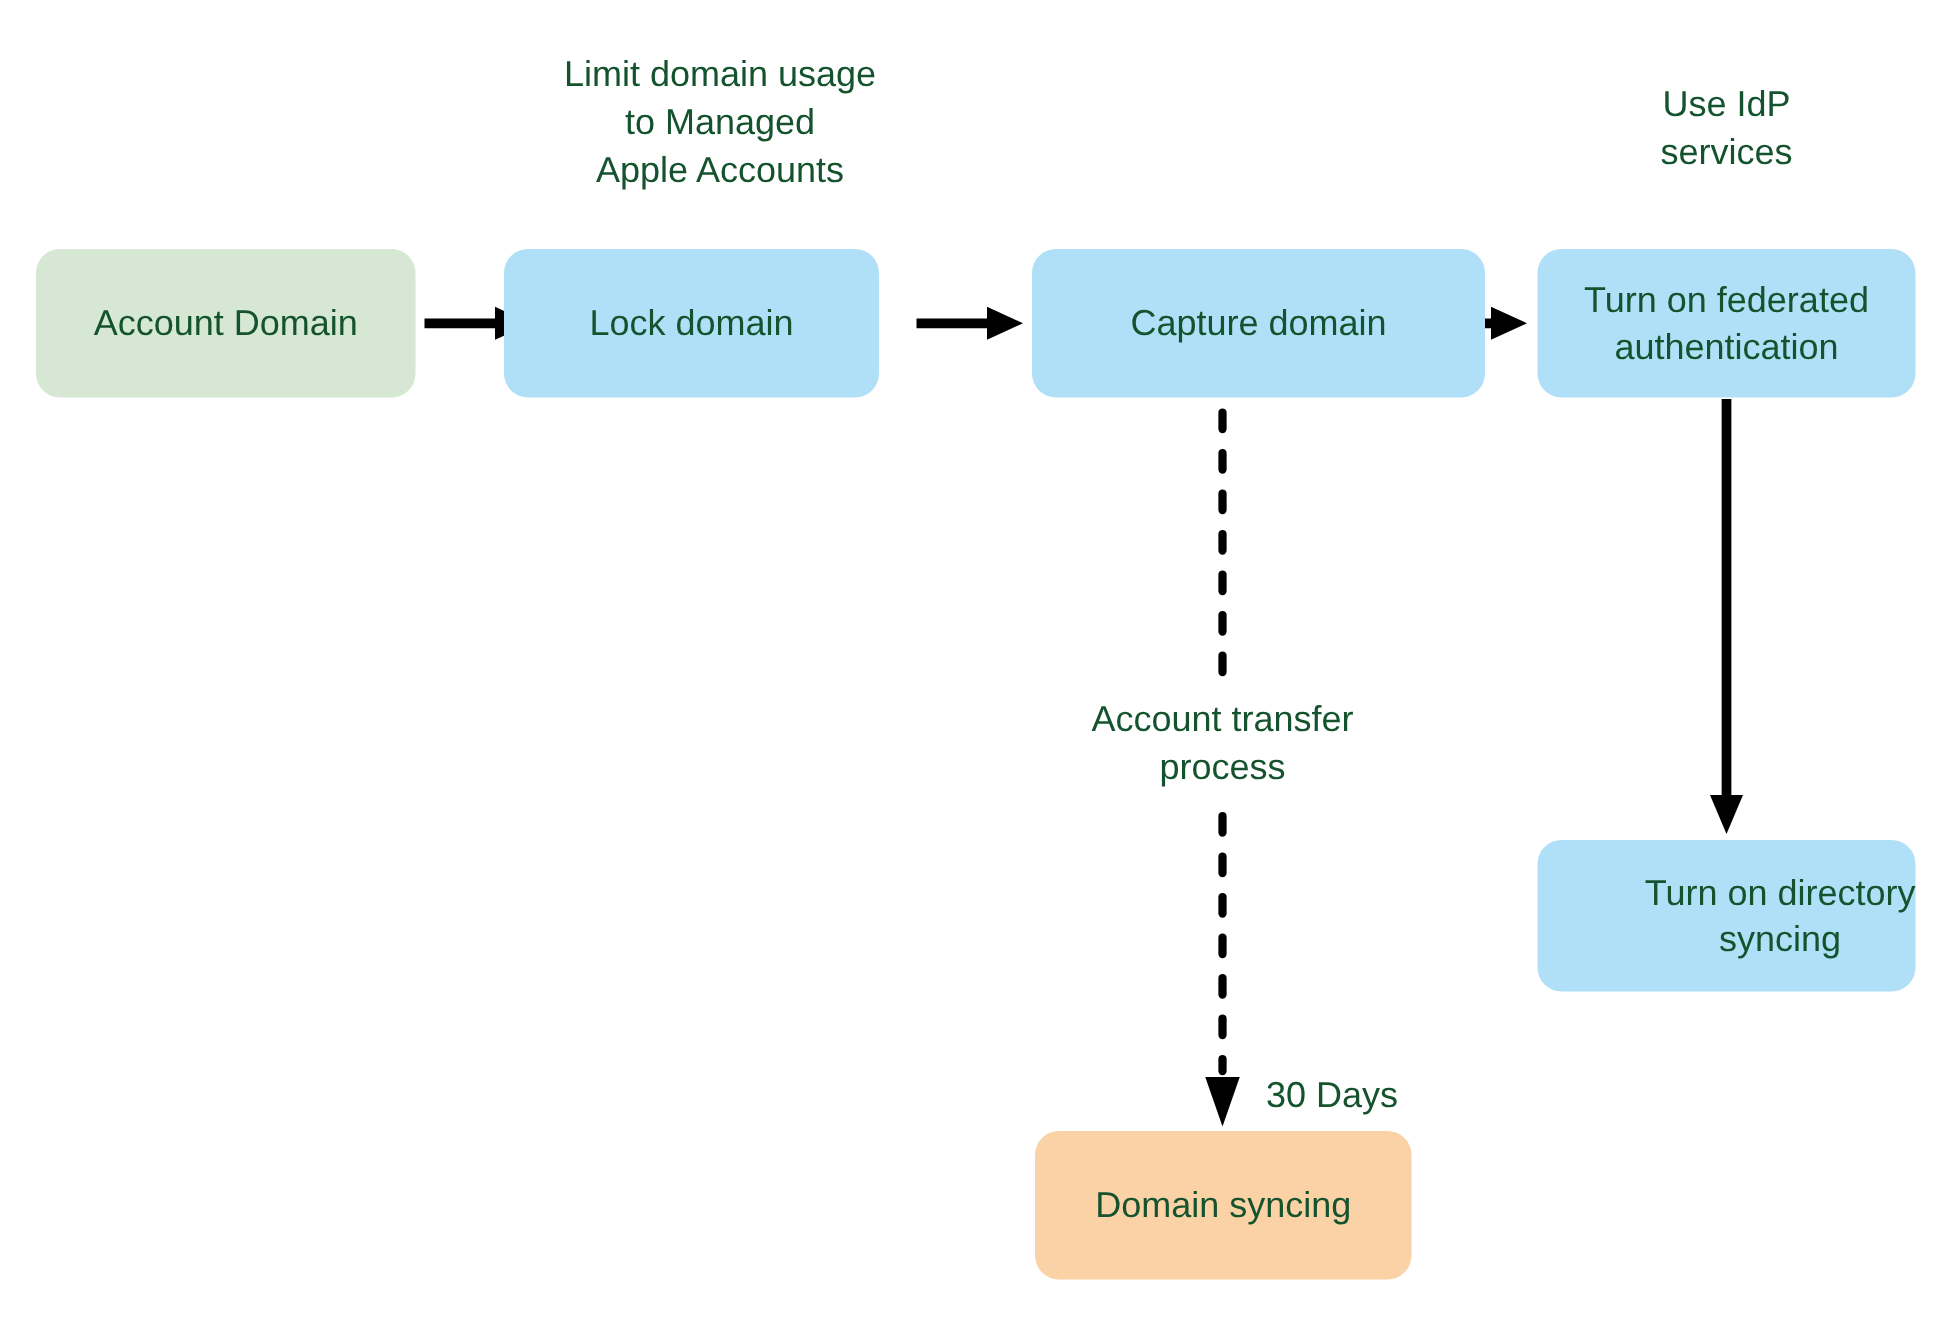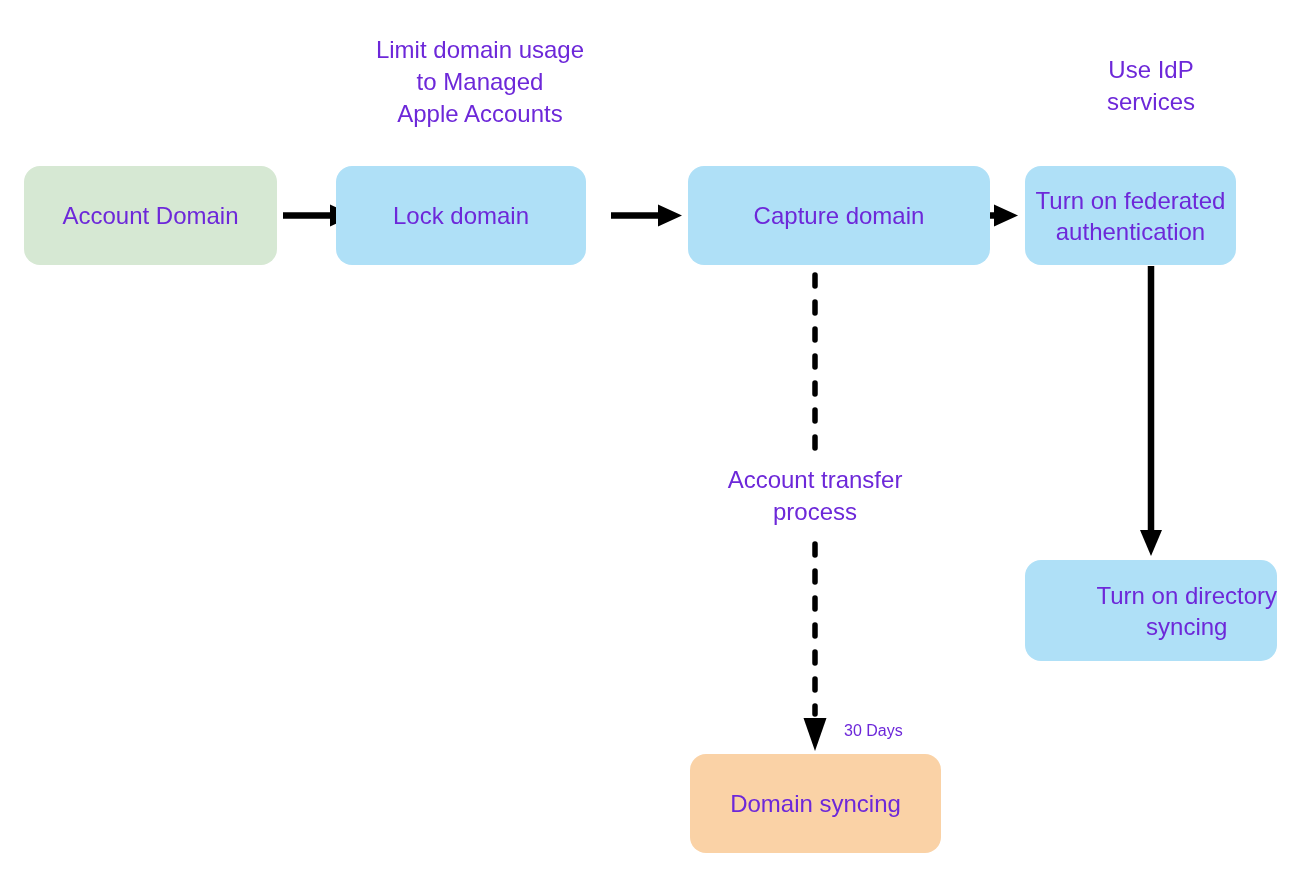--- a/index.html
+++ b/index.html
@@ -31,48 +31,48 @@
     align-items: center;
     justify-content: center;
     text-align: center;
     font-size: 24px;
     line-height: 31px;
     white-space: pre-line;
   }
   .node-verified   { left: 24px;   top: 166px; width: 253px; height: 99px; }
   .node-lock       { left: 336px;  top: 166px; width: 250px; height: 99px; }
   .node-capture    { left: 688px;  top: 166px; width: 302px; height: 99px; }
-  .node-federated  { left: 1025px; top: 166px; width: 211px; height: 99px; }
+  .node-federated  { left: 1025px; top: 166px; width: 252px; height: 99px; }
   .node-directory  { left: 1025px; top: 560px; width: 252px; height: 101px; justify-content: flex-end; }
   .node-captured   { left: 690px;  top: 754px; width: 251px; height: 99px; }
   .caption {
     position: absolute;
     text-align: center;
     font-size: 24px;
     line-height: 32px;
     white-space: pre-line;
   }
   .caption-limit     { left: 330px;  top: 34px;  width: 300px; }
   .caption-existing  { left: 664px;  top: 54px;  width: 300px; }
   .caption-idp       { left: 1001px; top: 54px;  width: 300px; }
   .caption-transfer  { left: 665px;  top: 464px; width: 300px; }
   .caption-days {
     position: absolute;
     left: 844px;
     top: 716px;
-    font-size: 16px;
+    font-size: 24px;
     line-height: 30px;
     white-space: nowrap;
     text-align: left;
   }
 </style>
 </head>
 <body>
 
-<div class="canvas" style="color: #6d28d9;">
+<div class="canvas" style="color: #14532d;">
 
   <svg class="arrow-layer" viewBox="0 0 1296 896" fill="currentColor" stroke="currentColor" style="color: rgb(0, 0, 0);">
 
     <g>
       <line x1="283" y1="215.5" x2="332" y2="215.5" stroke-width="6.5"></line>
       <polygon points="330,204.5 330,226.5 354,215.5" stroke="none"></polygon>
     </g>
 
     <g>
       <line x1="611" y1="215.5" x2="660" y2="215.5" stroke-width="6.5"></line>

